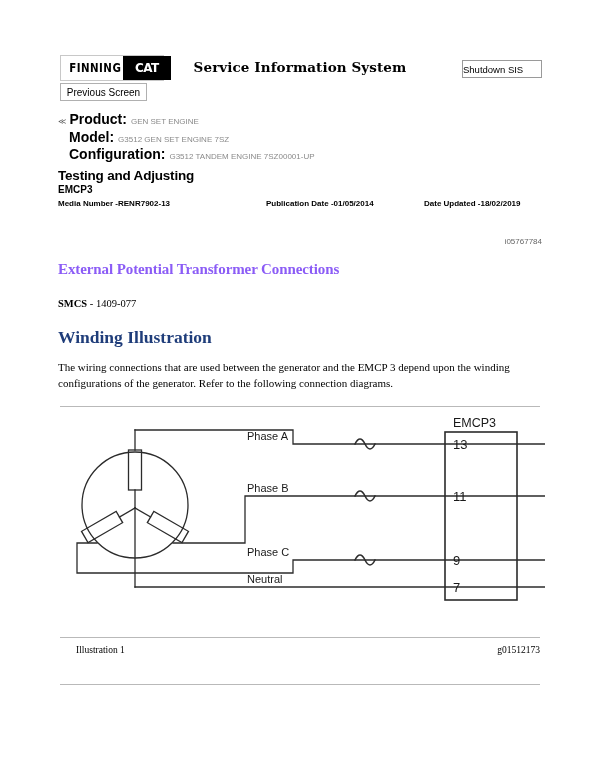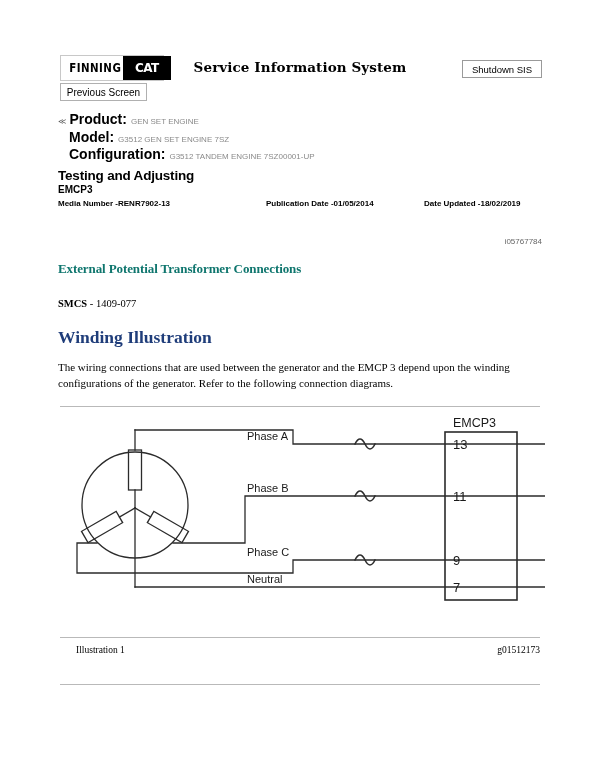--- a/index.html
+++ b/index.html
@@ -100,21 +100,20 @@
   .shutdown-btn {
     position: absolute;
     left: 462px;
     top: 60px;
     width: 80px;
     height: 18px;
     border: 1px solid #9a9a9a;
     background: #ffffff;
     font-size: 9.5px;
     color: #000000;
-    text-align: center;
     line-height: 18px;
     box-sizing: border-box;
     cursor: pointer;
   }
 
   
   .breadcrumb {
     position: absolute;
     left: 58px;
     top: 112px;
@@ -184,22 +183,22 @@
     font-family: "Liberation Sans", sans-serif;
   }
 
   
   .h-main {
     position: absolute;
     left: 58px;
     top: 261px;
     font-family: "Liberation Serif", serif;
     font-weight: bold;
-    font-size: 13px;
-    color: #0f766e;
+    font-size: 15px;
+    color: #8b5cf6;
     letter-spacing: -0.1px;
   }
   .smcs {
     position: absolute;
     left: 58px;
     top: 298px;
     font-family: "Liberation Serif", serif;
     font-size: 10.5px;
     color: #000000;
   }

